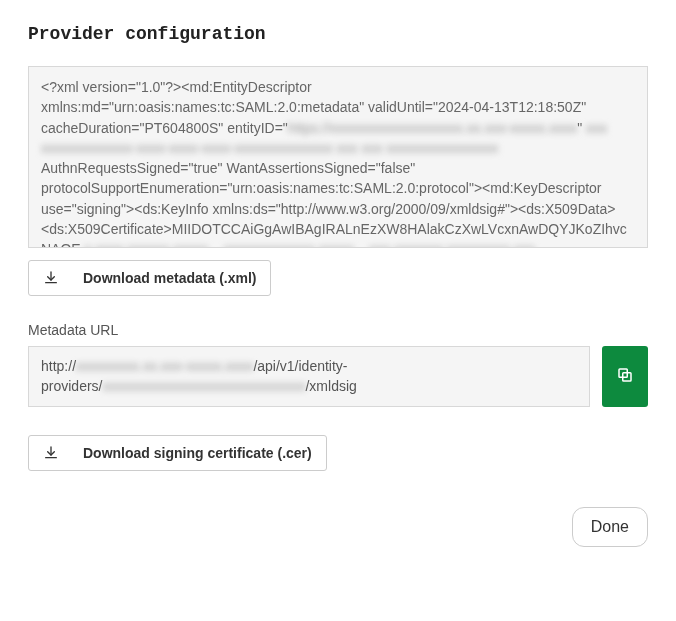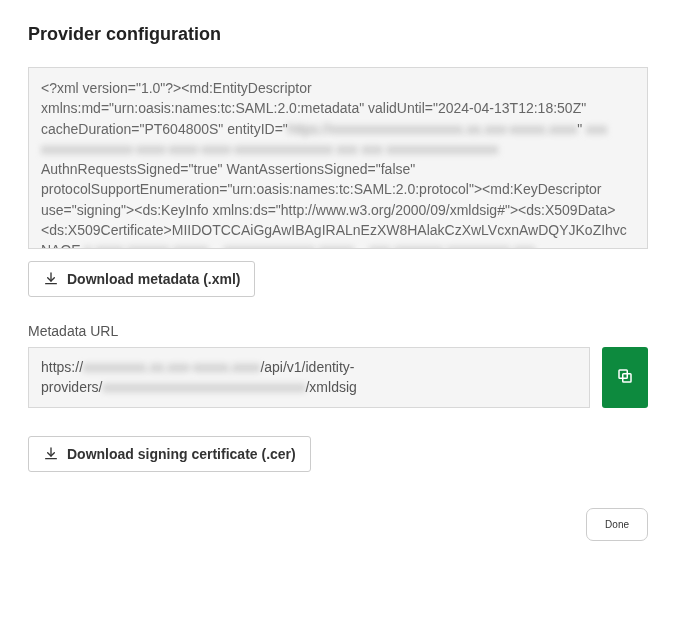--- a/index.html
+++ b/index.html
@@ -12,20 +12,21 @@
       background: #ffffff;
       padding: 24px 28px;
       width: 676px;
       color: #333;
     }
     .page-title {
       font-size: 18px;
       font-weight: 700;
       color: #222;
       margin-bottom: 22px;
+      font-family: Liberation Mono, monospace;
     }
     .section-label {
       font-size: 14px;
       color: #555;
       margin-bottom: 8px;
       font-weight: 400;
     }
     .metadata-box {
       width: 100%;
       height: 182px;
@@ -40,21 +41,21 @@
       word-wrap: break-word;
       position: relative;
     }
     .metadata-box .blur-span {
       filter: blur(3px);
       color: #999;
     }
     .btn {
       display: inline-flex;
       align-items: center;
-      gap: 8px;
+      gap: 24px;
       background: #fff;
       border: 1px solid #ccc;
       border-radius: 3px;
       padding: 9px 14px;
       font-size: 14px;
       font-weight: 600;
       color: #333;
       cursor: pointer;
       margin-top: 12px;
     }
@@ -96,23 +97,23 @@
       cursor: pointer;
     }
     .footer {
       display: flex;
       justify-content: flex-end;
       margin-top: 36px;
     }
     .done-btn {
       background: #fff;
       border: 1px solid #ccc;
-      border-radius: 7px;
+      border-radius: 12px;
       padding: 10px 18px;
-      font-size: 10px;
+      font-size: 16px;
       font-weight: 400;
       color: #333;
       cursor: pointer;
     }
   </style>
 </head>
 <body>
 
 <h1 class="page-title">Provider configuration</h1>
 
@@ -126,21 +127,21 @@
         <path d="M4 19h16"></path>
       </svg>
     </span>
     <span>Download metadata (.xml)</span>
   </button>
 </div>
 
 <div class="section">
   <div class="section-label">Metadata URL</div>
   <div class="url-row">
-    <div class="url-box"><span>https://</span><span class="blur-span">xxxxxxxxx.xx.xxx-xxxxx.xxxx</span><span>/api/v1/identity-providers/</span><span class="blur-span">xxxxxxxxxxxxxxxxxxxxxxxxxxxxx</span><span>/xmldsig</span></div>
+    <div class="url-box"><span>http://</span><span class="blur-span">xxxxxxxxx.xx.xxx-xxxxx.xxxx</span><span>/api/v1/identity-providers/</span><span class="blur-span">xxxxxxxxxxxxxxxxxxxxxxxxxxxxx</span><span>/xmldsig</span></div>
     <button class="copy-btn">
       <span>
         <svg width="18" height="18" viewBox="0 0 24 24" fill="none" stroke="#fff" stroke-width="2" stroke-linecap="round" stroke-linejoin="round">
           <rect x="9" y="9" width="11" height="11" rx="1"></rect>
           <rect x="4" y="4" width="11" height="11" rx="1"></rect>
         </svg>
       </span>
     </button>
   </div>
 </div>

